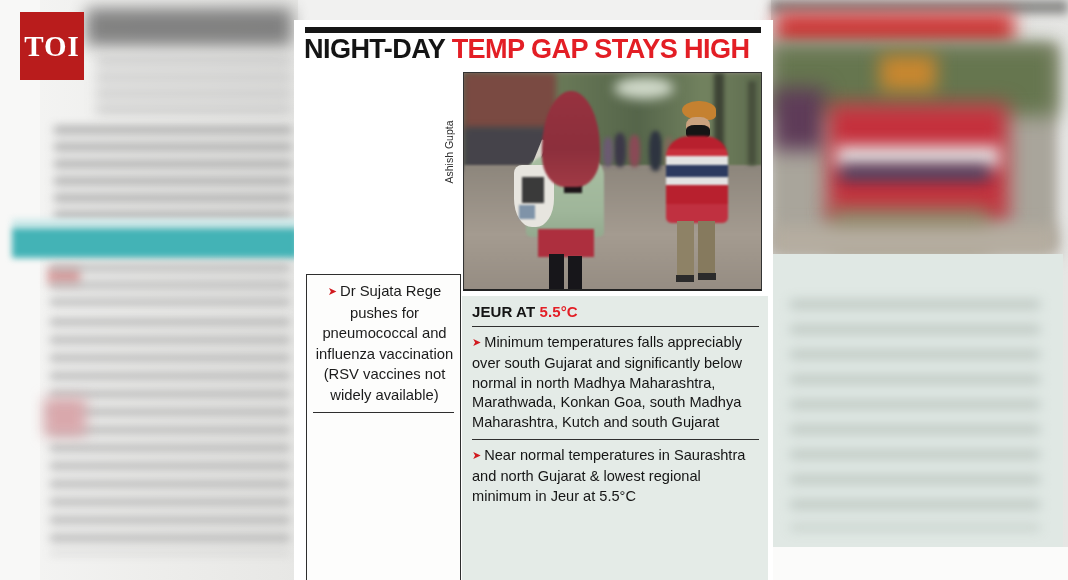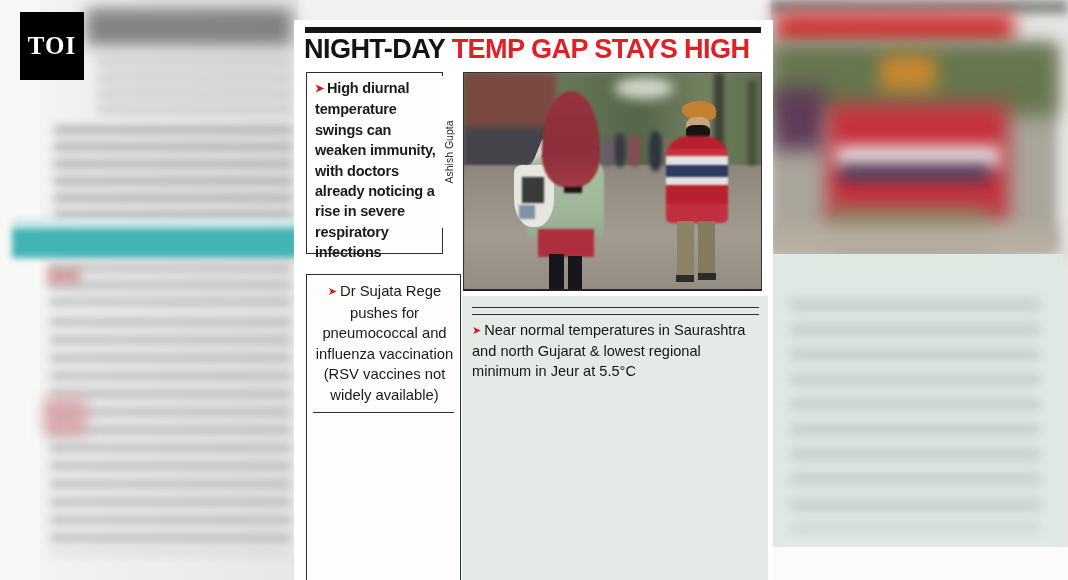--- a/index.html
+++ b/index.html
@@ -28,22 +28,22 @@
                  filter:blur(5px); opacity:.75; }
   .red-blob-1 { position:absolute; left:48px; top:268px; width:32px; height:16px;
                 background:#df9a9a; filter:blur(5px); }
   .blur-rows-3 { position:absolute; left:50px; top:318px; width:240px; height:236px;
                  background:repeating-linear-gradient(180deg,#a6a6a6 0 8px,transparent 8px 18px);
                  filter:blur(5px); opacity:.75; }
   .pink-blob { position:absolute; left:44px; top:398px; width:42px; height:38px;
                background:#d9a8ac; filter:blur(7px); }
 
   .toi-logo { position:absolute; left:20px; top:12px; width:64px; height:68px;
-              background:#000000; color:#ffffff; display:flex; align-items:center; justify-content:center;
-              font-family:"Liberation Serif", serif; font-weight:bold; font-size:25px; letter-spacing:1px; }
+              background:#b91c1c; color:#ffffff; display:flex; align-items:center; justify-content:center;
+              font-family:"Liberation Serif", serif; font-weight:bold; font-size:29px; letter-spacing:1px; }
 
   
   .bg-right { position:absolute; left:771px; top:0; width:297px; height:580px;
               background:linear-gradient(90deg,#d6d6d4,#dededc 40%,#e6e6e4); }
   .r-dark-top { position:absolute; left:771px; top:0; width:297px; height:14px; background:#8c8c8a; filter:blur(5px); }
   .r-red-title { position:absolute; left:776px; top:12px; width:238px; height:34px; background:#cf3a3a; filter:blur(9px); }
   .r-photo-base { position:absolute; left:771px; top:44px; width:286px; height:206px; background:#a9a59b; filter:blur(6px); }
   .r-green { position:absolute; left:771px; top:44px; width:286px; height:72px; background:#66764f; filter:blur(10px); }
   .r-purple { position:absolute; left:773px; top:88px; width:52px; height:62px; background:#5e3b58; filter:blur(10px); }
   .r-redjacket { position:absolute; left:828px; top:104px; width:180px; height:118px; background:#c5303c; filter:blur(10px); }
@@ -173,23 +173,20 @@
   <div class="r-khaki"></div>
   <div class="r-road"></div>
   <div class="r-sage"></div>
   <div class="r-sage-rows"></div>
   <div class="r-white-bottom"></div>
 
   <div class="panel">
     <div class="top-black-bar"></div>
     <div class="main-title"><span>NIGHT-DAY </span><span class="red">TEMP GAP STAYS HIGH</span></div>
 
-    <div class="top-box">
-      <div class="btxt"><span class="arrow">➤</span><span>High diurnal temperature swings can weaken immunity, with doctors already noticing a rise in severe respiratory infections</span></div>
-    </div>
 
     <div class="credit-strip">
       <span>Ashish Gupta</span>
     </div>
 
     <div class="advice-box">
       <div class="btxt"><span class="arrow">➤</span><span>Dr Sujata Rege pushes for pneumococcal and influenza vaccination (RSV vaccines not widely available)</span></div>
       <div class="lsep"></div>
     </div>
 
@@ -221,20 +218,22 @@
       <div class="ph ph-face"></div>
       <div class="ph ph-mask"></div>
       <div class="ph ph-jacket-m"></div>
       <div class="ph ph-pant1"></div>
       <div class="ph ph-pant2"></div>
       <div class="ph ph-shoe1"></div>
       <div class="ph ph-shoe2"></div>
     </div>
 
     <div class="facts">
+      <div class="facts-header"><span>JEUR AT </span><span class="red">5.5°C</span></div>
       <div class="rsep"></div>
+      <div class="btxt"><span class="arrow">➤</span><span>Minimum temperatures falls appreciably over south Gujarat and significantly below normal in north Madhya Maharashtra, Marathwada, Konkan Goa, south Madhya Maharashtra, Kutch and south Gujarat</span></div>
       <div class="rsep"></div>
       <div class="btxt"><span class="arrow">➤</span><span>Near normal temperatures in Saurashtra and north Gujarat &amp; lowest regional minimum in Jeur at 5.5°C</span></div>
       <div class="facts-bottom-bar"></div>
     </div>
   </div>
 
 </div>
 
 </body></html>

